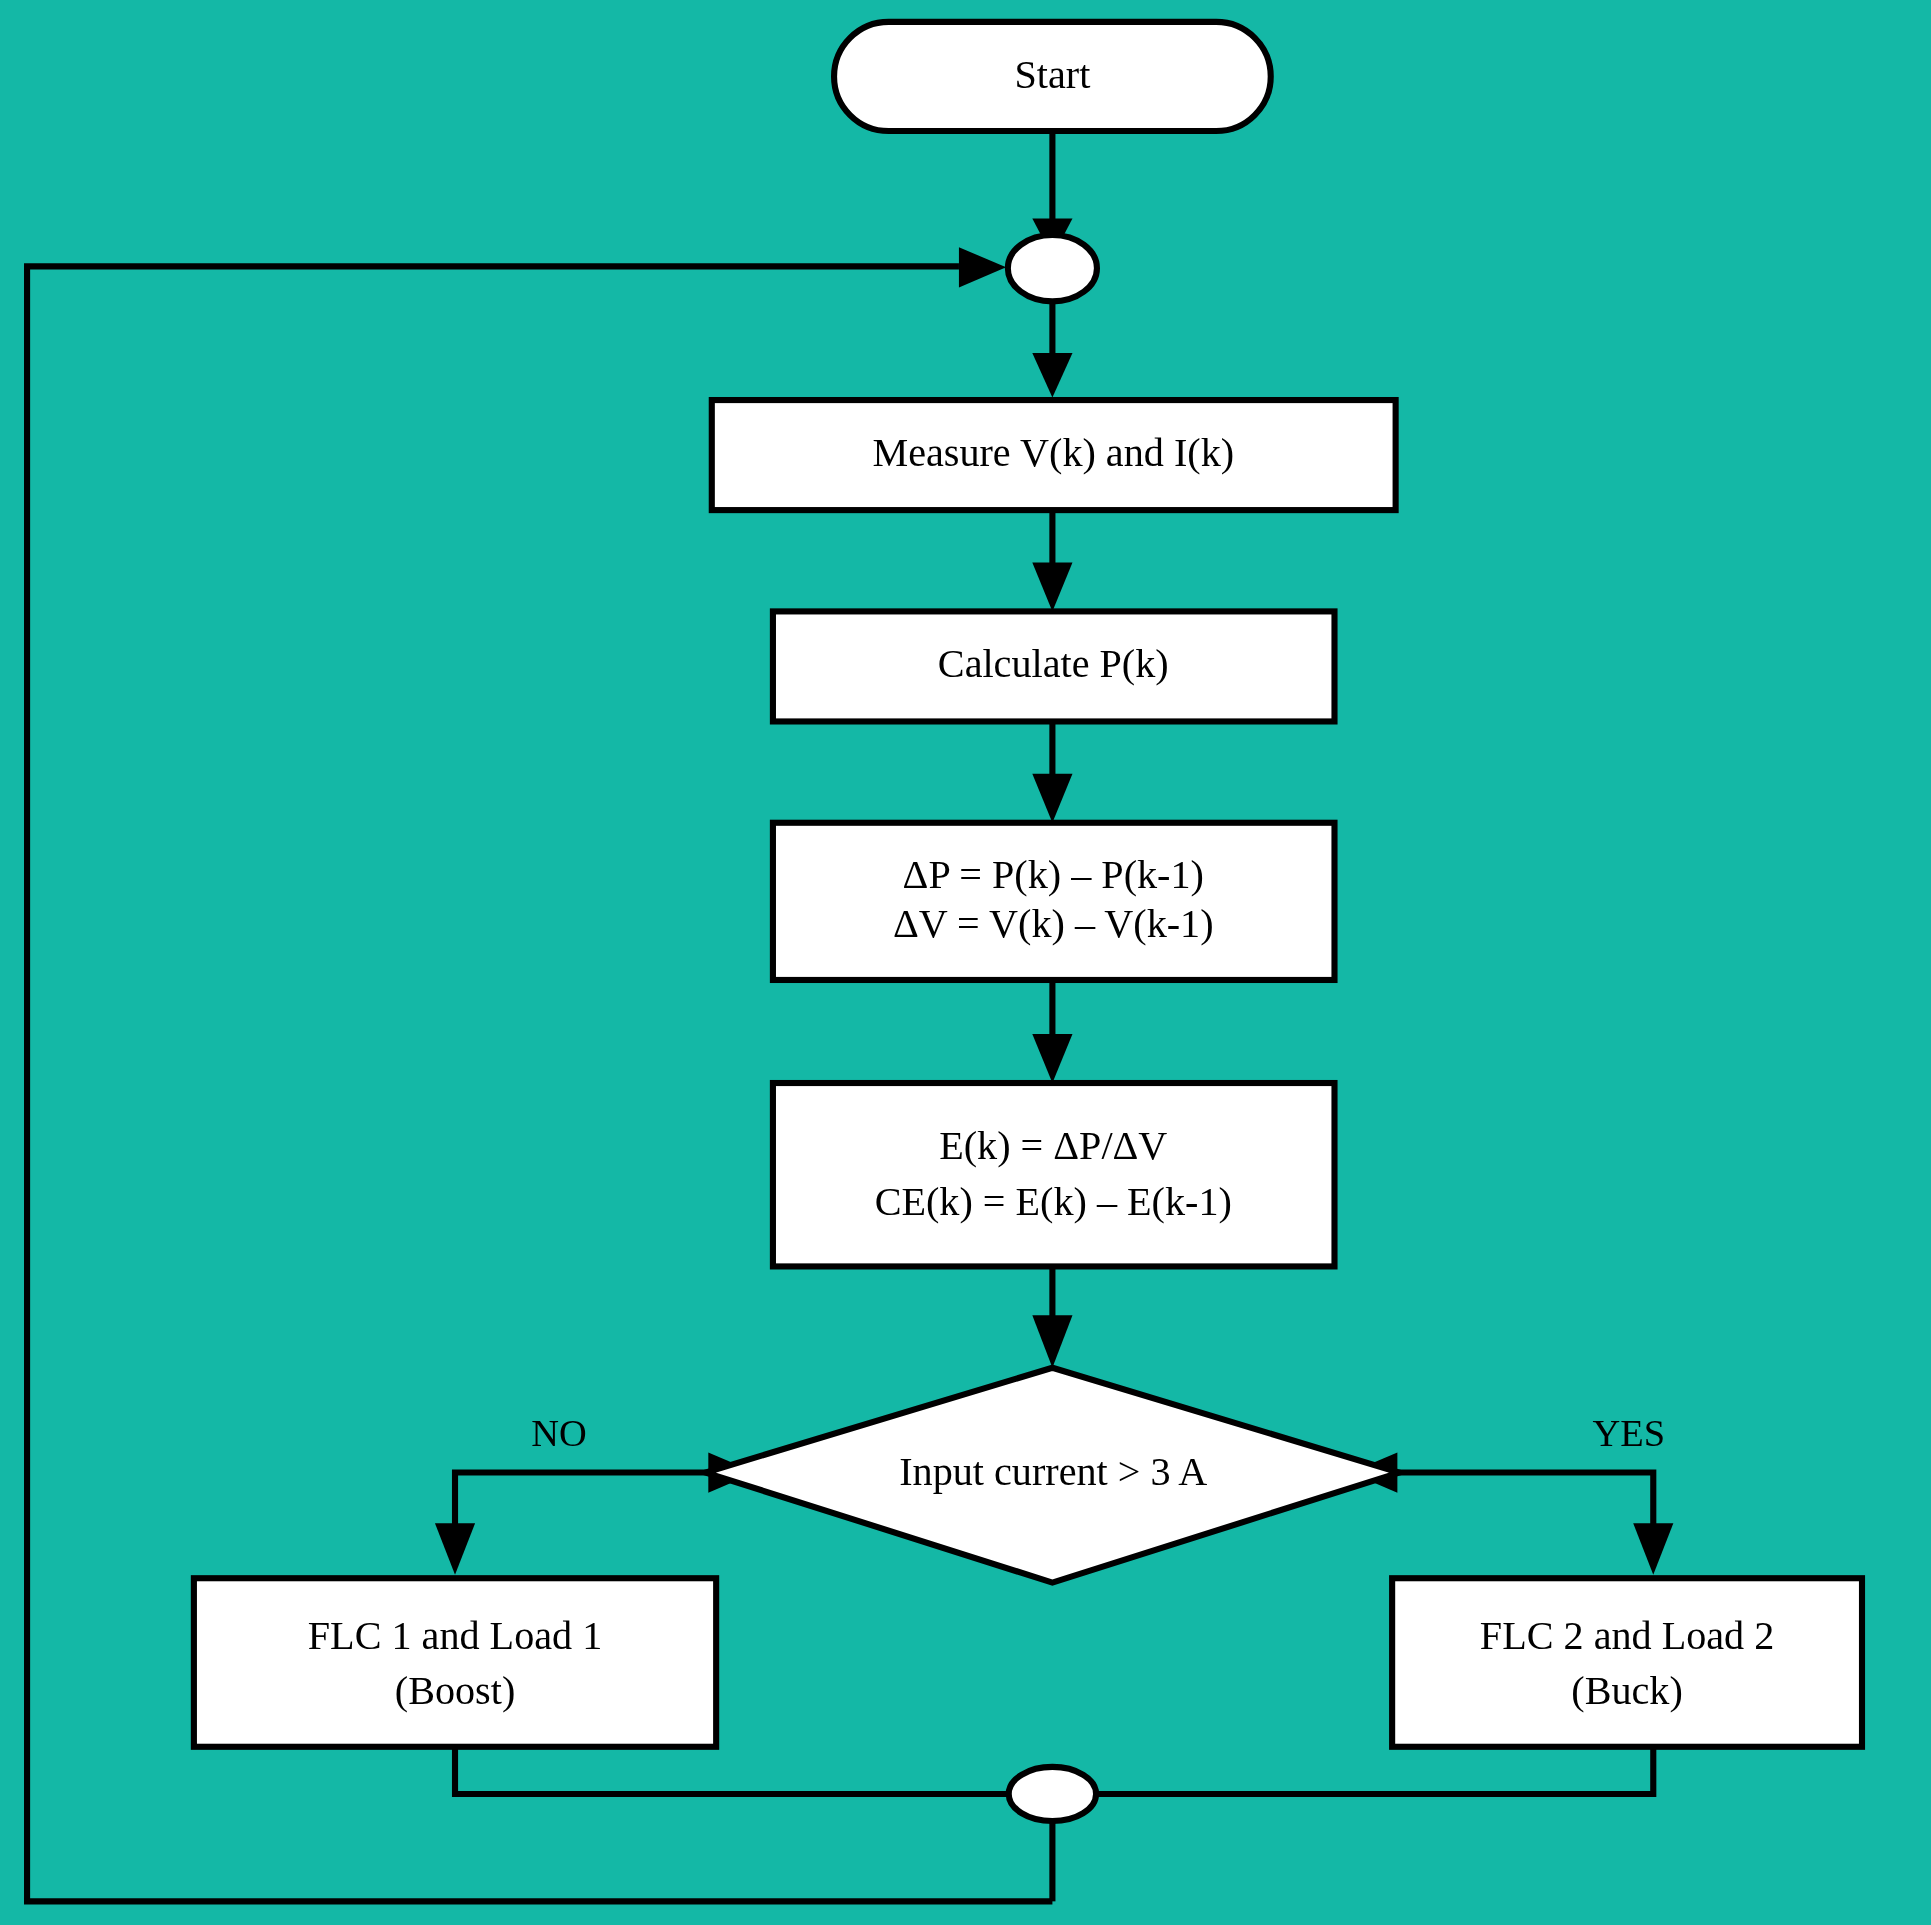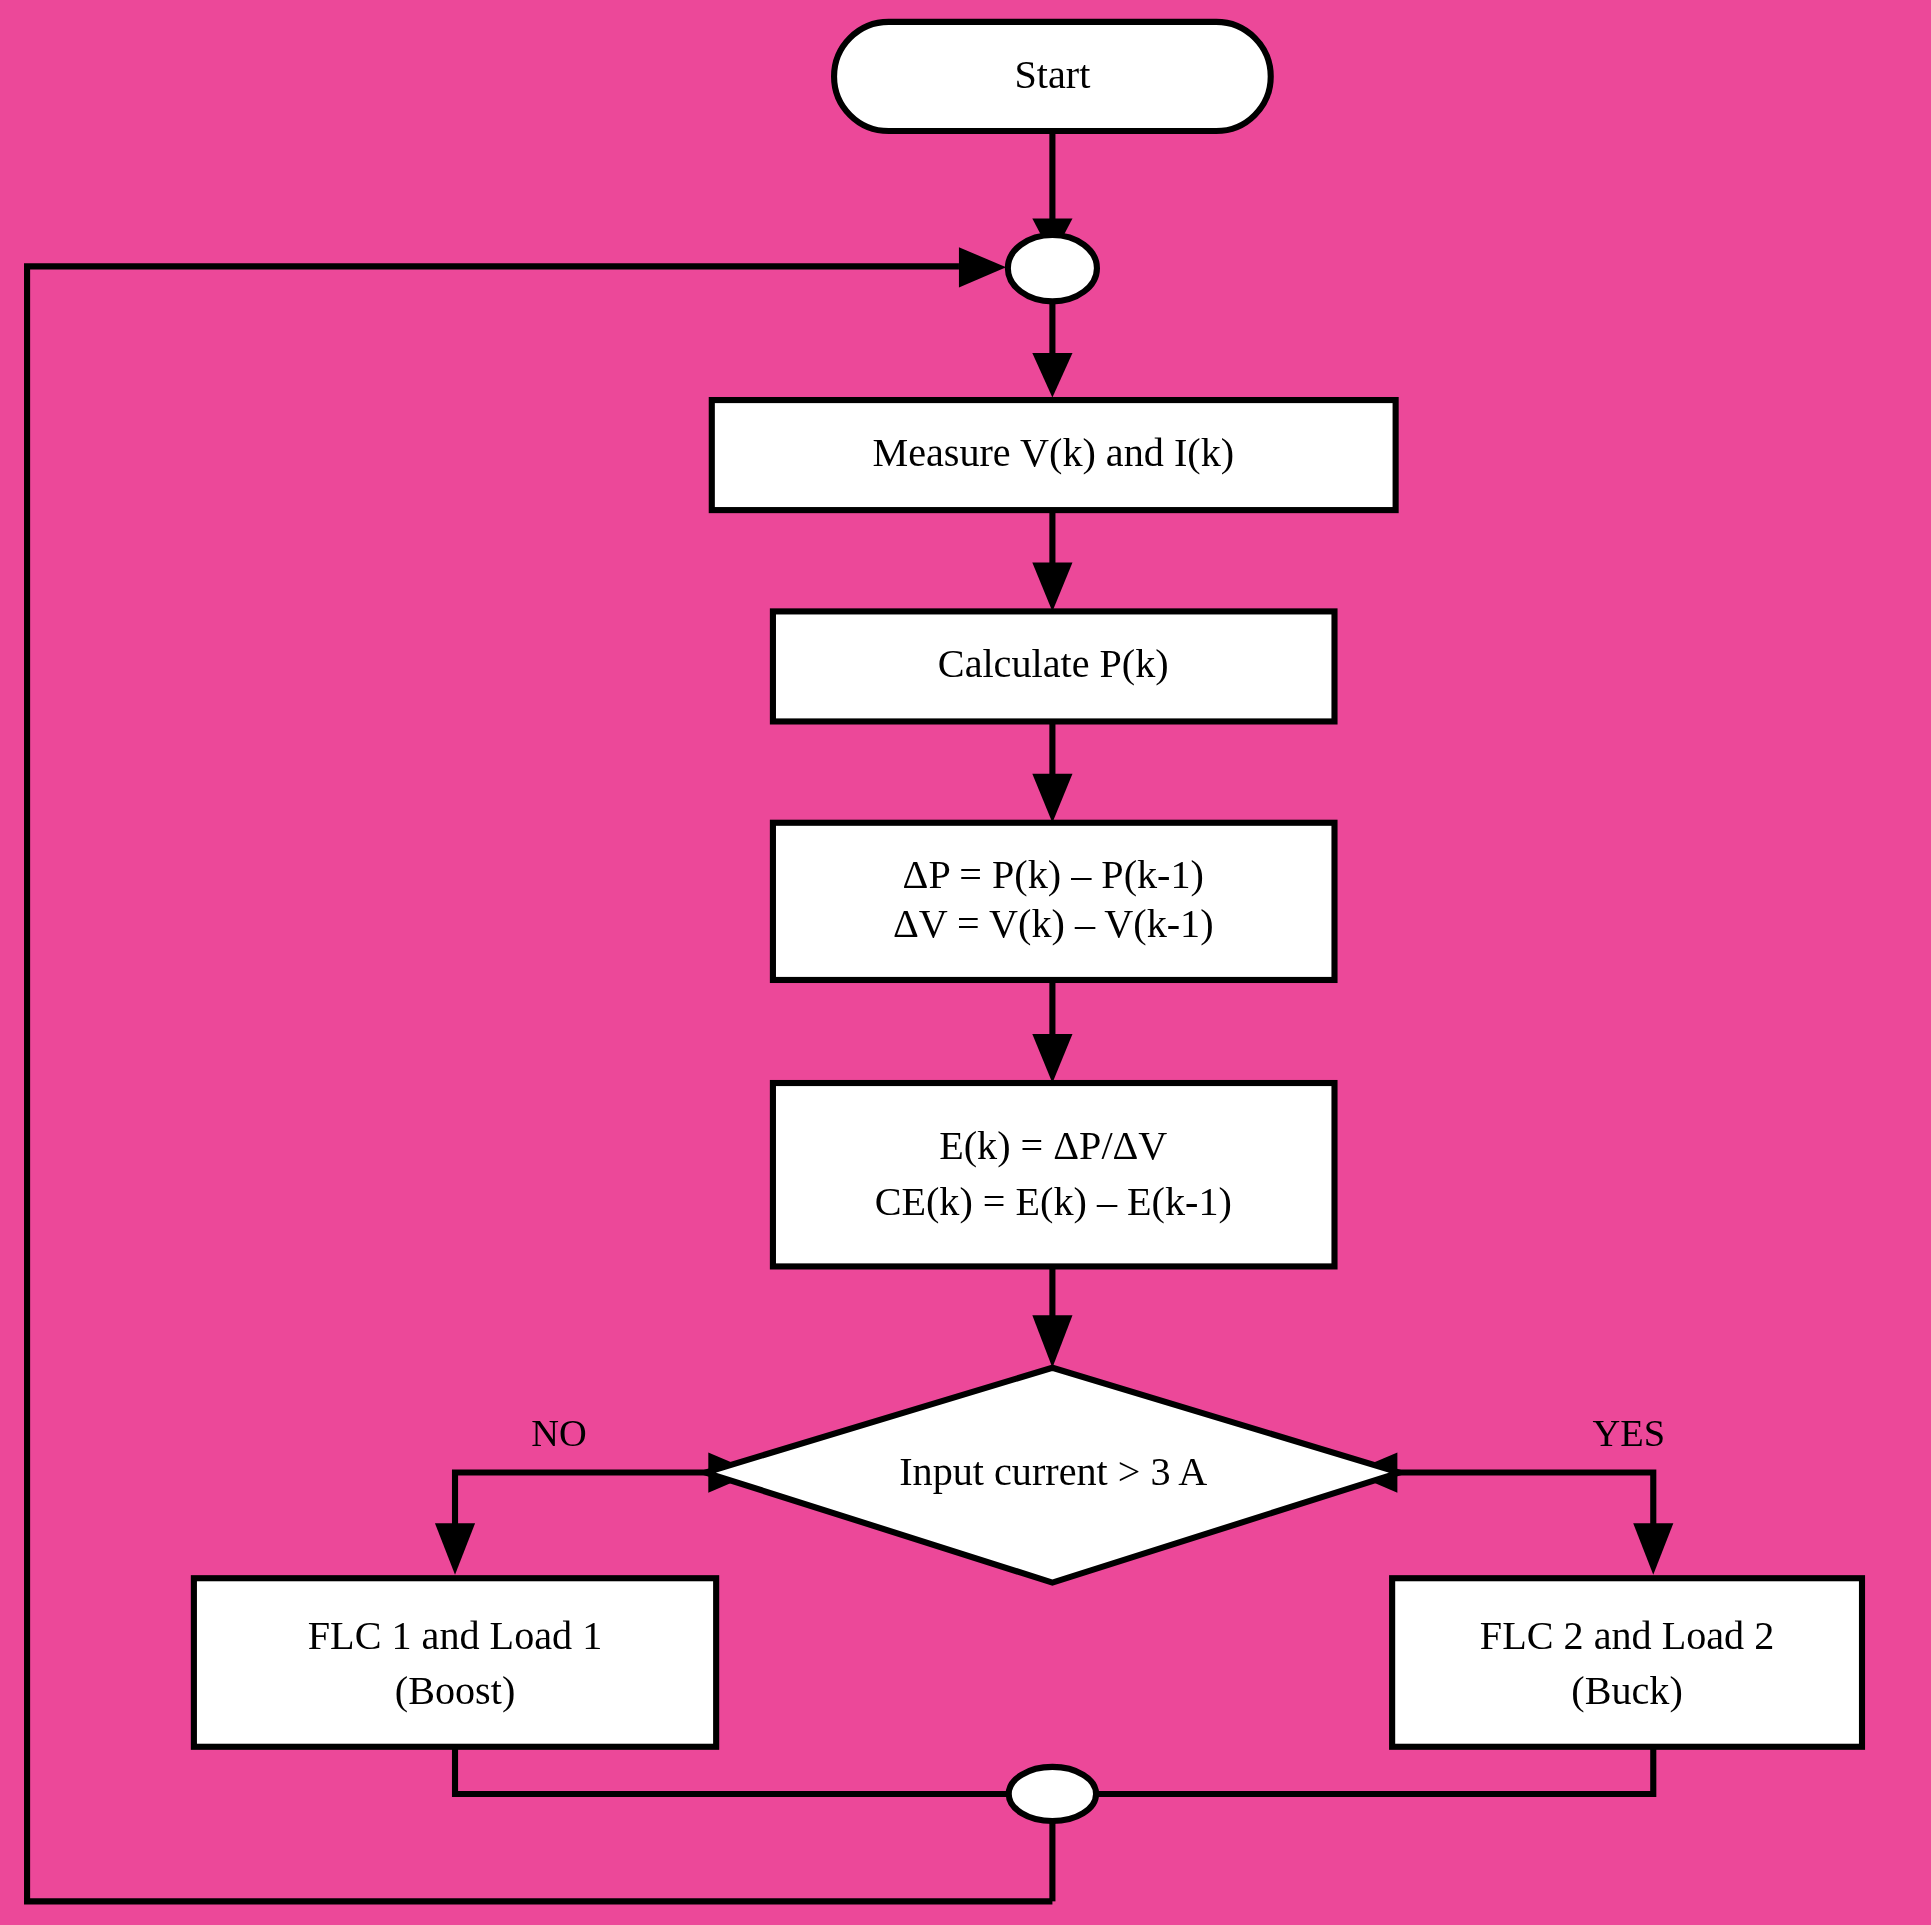--- a/index.html
+++ b/index.html
@@ -7,21 +7,21 @@
     padding: 0;
     background: #ffffff;
   }
   body {
     font-family: "Liberation Serif", "DejaVu Serif", serif;
   }
   #flowchart-root {
     position: relative;
     width: 1931px;
     height: 1925px;
-    background: #ec4899;
+    background: #14b8a6;
     overflow: hidden;
   }
   svg.diagram {
     display: block;
     width: 1931px;
     height: 1925px;
   }
   .shape-stroke {
     fill: #ffffff;
     stroke: #000000;

